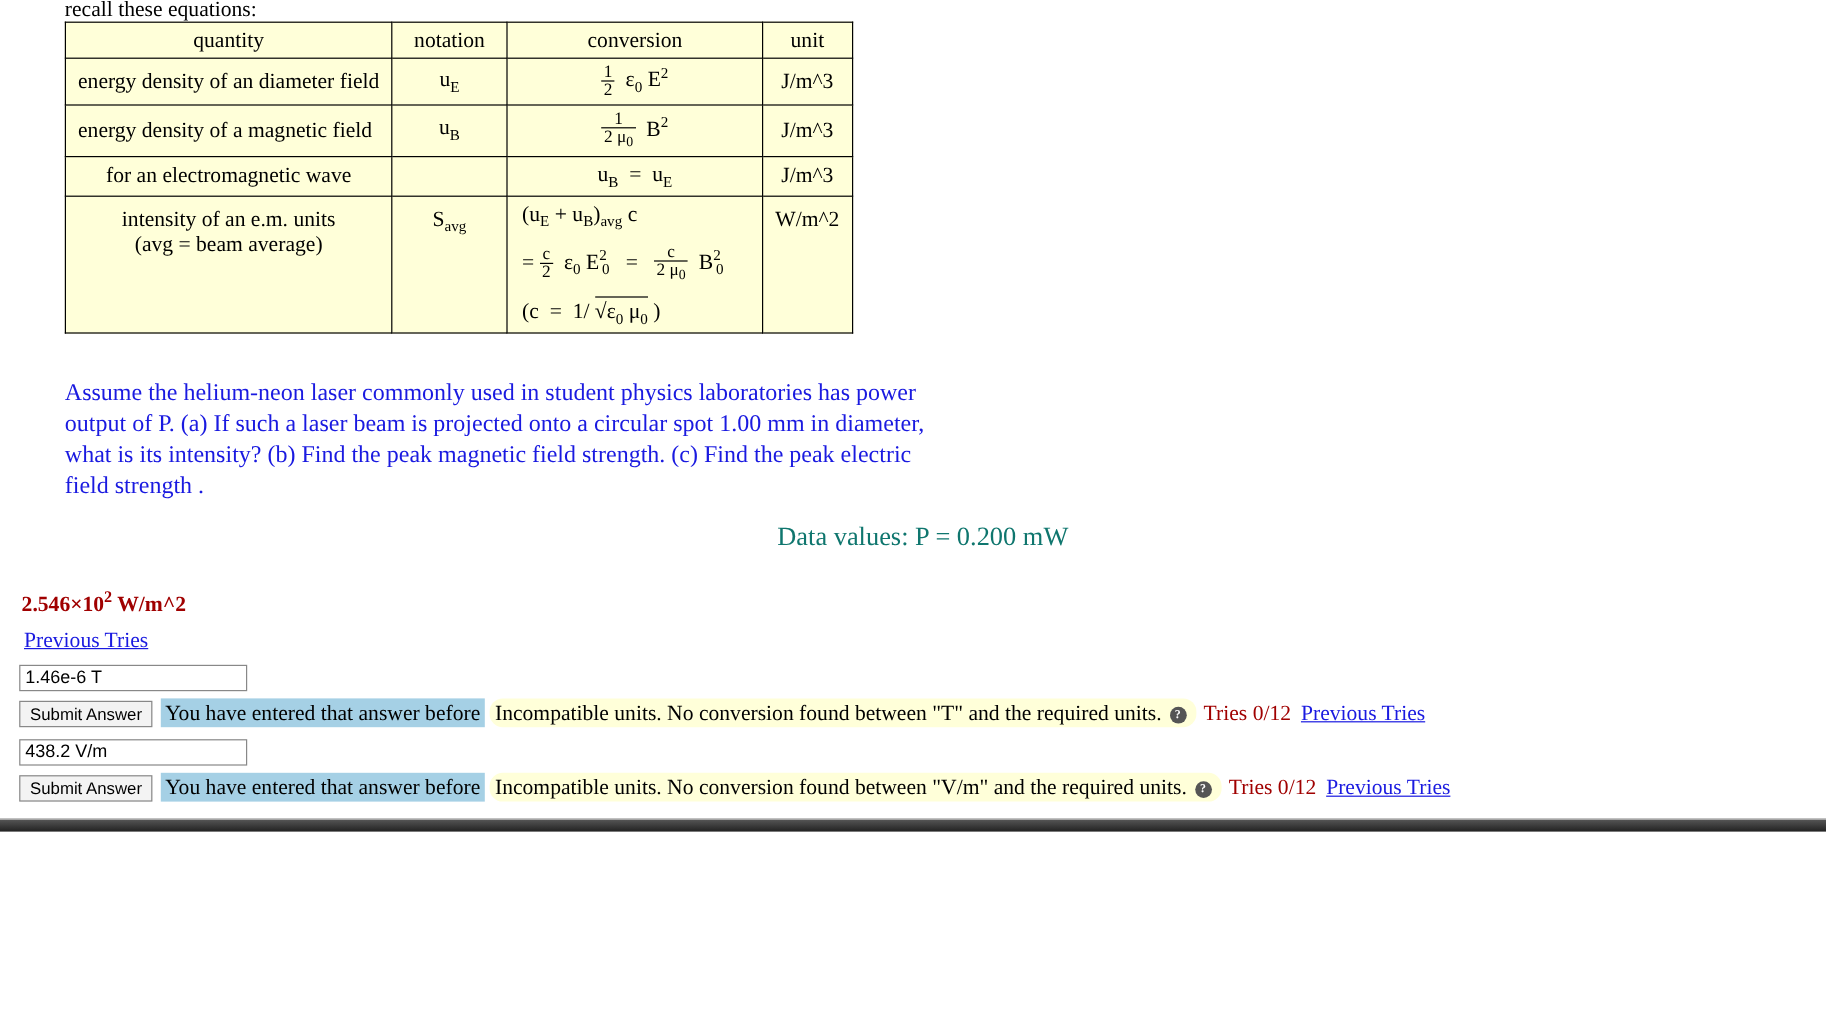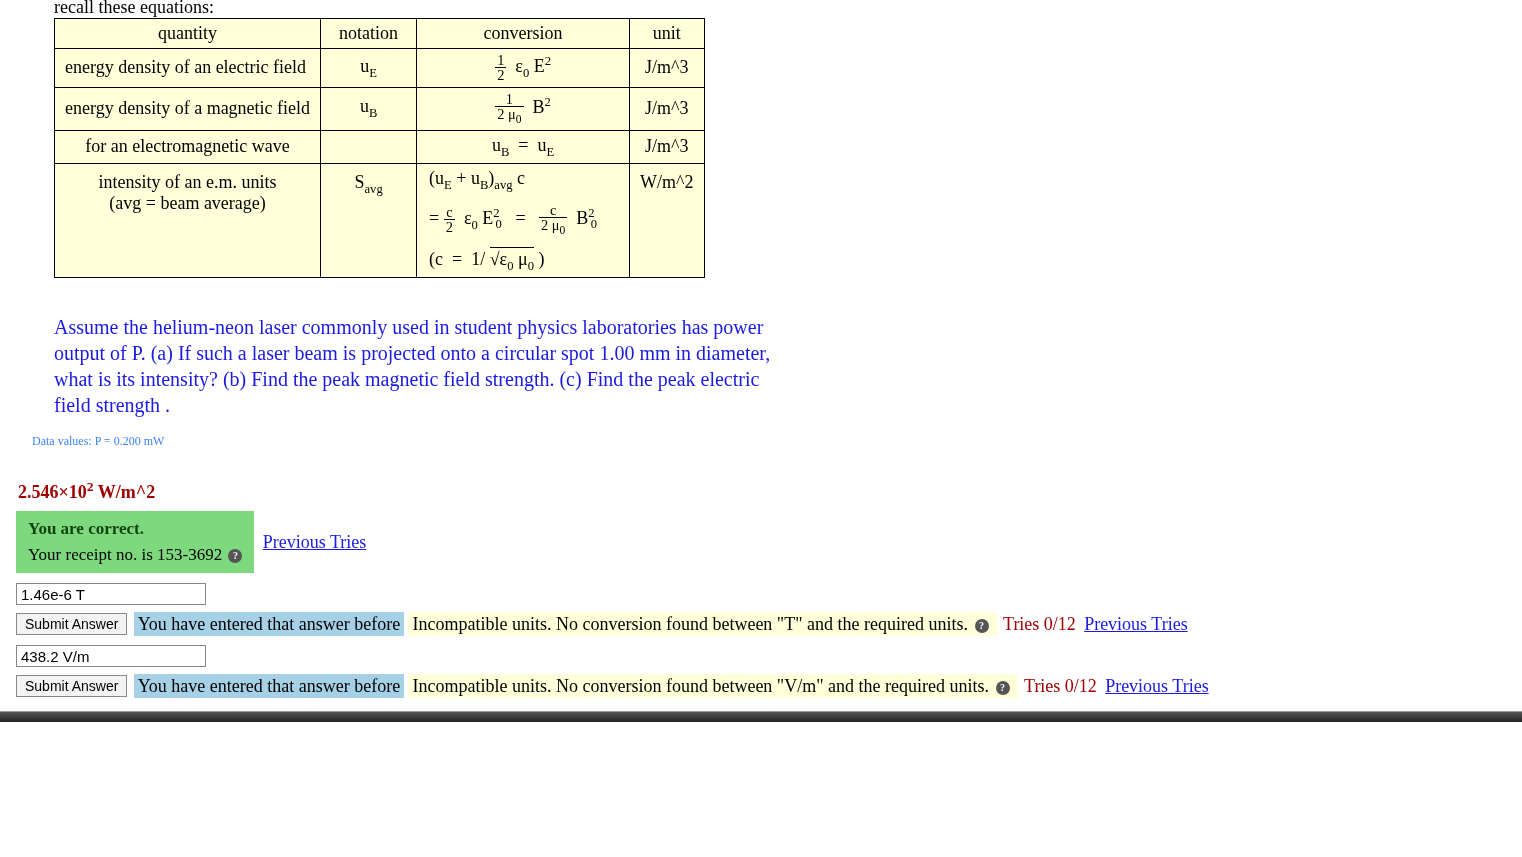--- a/index.html
+++ b/index.html
@@ -69,23 +69,24 @@
   }
   .question {
     color: #1a1ae0;
     font-family: "Palatino Linotype", Palatino, Georgia, serif;
     font-size: 20px;
     max-width: 720px;
     margin: 36px 0 8px 38px;
     line-height: 1.3;
   }
   .data-values {
-    color: #3b82f6;
-    font-size: 12px;
+    color: #0f766e;
+    font-size: 22px;
     margin: 16px 0 30px 16px;
+    text-align: center;
   }
   .answer-val {
     color: #a00000;
     font-weight: bold;
     font-size: 18px;
     margin: 8px 0 8px 2px;
   }
   .correct-box {
     display: inline-block;
     background: #7ed97e;
@@ -146,20 +147,21 @@
     padding: 2px 4px;
     font-size: 18px;
     vertical-align: middle;
     margin-left: 2px;
   }
   .incompat {
     background: #ffffd9;
     padding: 2px 4px;
     font-size: 18px;
     vertical-align: middle;
+    border-radius: 11px;
   }
   .tries {
     color: #a00000;
     font-size: 18px;
     margin-left: 6px;
     vertical-align: middle;
   }
   .row-line {
     margin-top: 4px;
     white-space: nowrap;
@@ -180,21 +182,21 @@
 
 <table class="eq">
   <tbody>
       <tr>
     <th>quantity</th>
     <th>notation</th>
     <th>conversion</th>
     <th>unit</th>
   </tr>
   <tr>
-    <td class="left">energy density of an electric field</td>
+    <td class="left">energy density of an diameter field</td>
     <td>u<span class="sub">E</span></td>
     <td>
       <span class="frac"><span class="num">1</span><span class="den">2</span></span>
       &nbsp;ε<span class="sub">0</span>&nbsp;E<span class="sup">2</span>
     </td>
     <td>J/m^3</td>
   </tr>
   <tr>
     <td class="left">energy density of a magnetic field</td>
     <td>u<span class="sub">B</span></td>
@@ -235,27 +237,20 @@
   </tr>
 </tbody>
   </table>
 
 <div class="question">Assume the helium-neon laser commonly used in student physics laboratories has power output of P. (a) If such a laser beam is projected onto a circular spot 1.00 mm in diameter, what is its intensity? (b) Find the peak magnetic field strength. (c) Find the peak electric field strength .</div>
 
 <div class="data-values">Data values: P = 0.200 mW</div>
 
 <div class="answer-val">2.546×10<span class="sup" style="font-size:0.75em">2</span> W/m^2</div>
 <div>
-  <span class="correct-box">
-    <div class="line1">You are correct.</div>
-    <div>
-      <span>Your receipt no. is 153-3692</span>
-      <span class="help-icon">?</span>
-    </div>
-  </span>
   <a href="#" class="prev-tries-link">Previous Tries</a>
 </div>
 
 <div class="answer-block">
   <input class="ans" type="text" value="1.46e-6 T" style="">
   <div class="row-line">
     <button class="submit">Submit Answer</button>
     <span class="entered-before">You have entered that answer before</span>
     <span class="incompat">
       <span>Incompatible units. No conversion found between "T" and the required units.</span>

